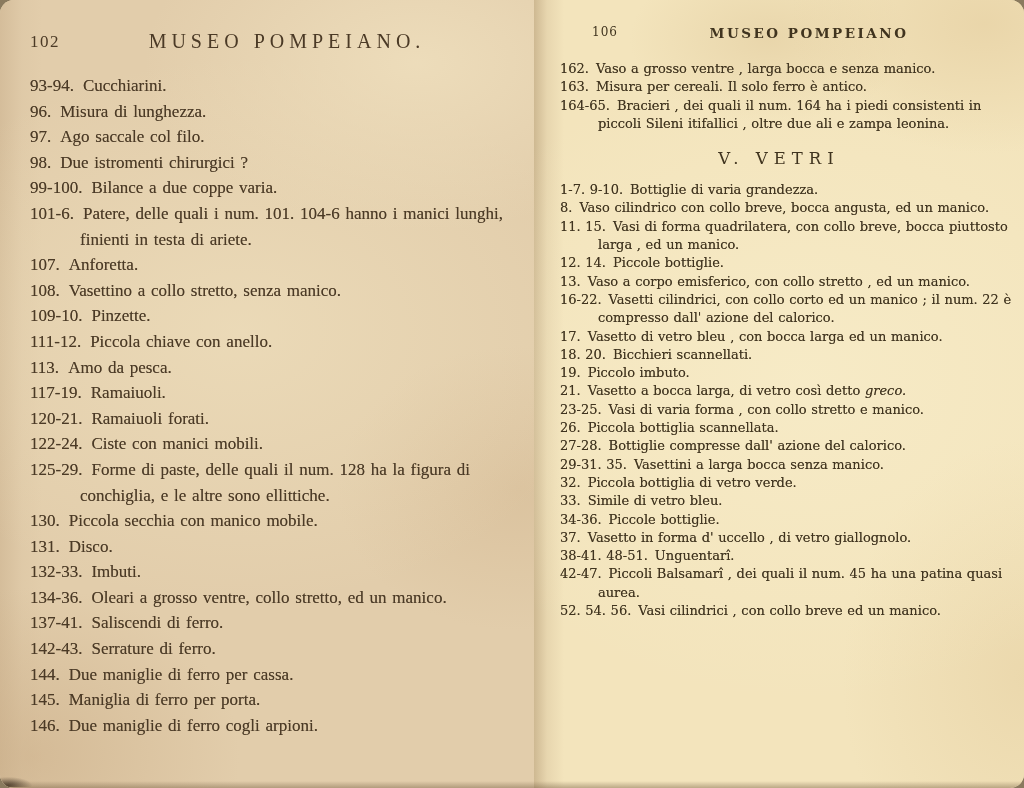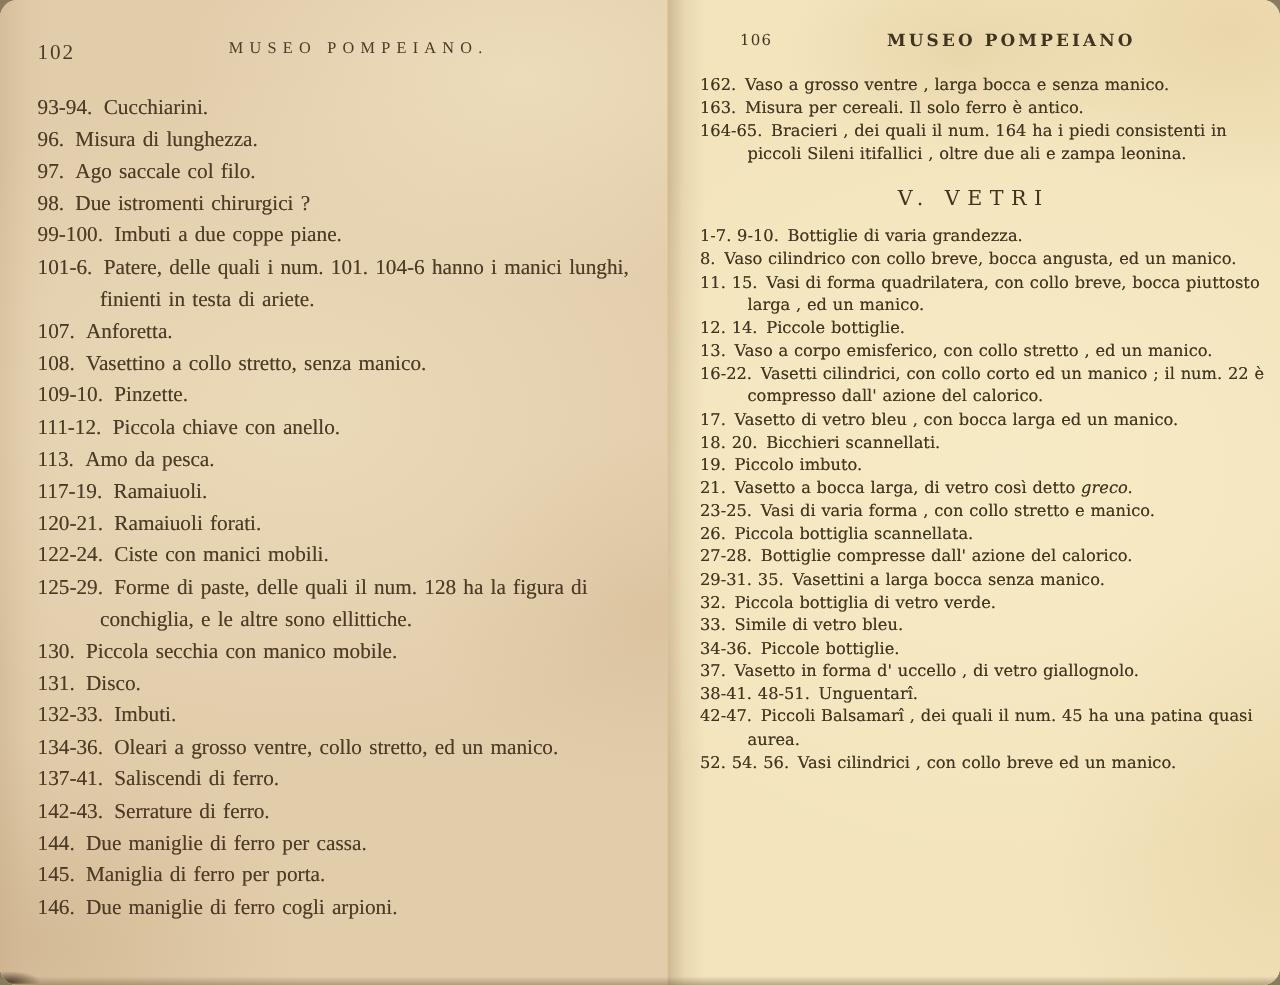--- a/index.html
+++ b/index.html
@@ -22,21 +22,21 @@
       radial-gradient(ellipse 280px 220px at 97% 62%, rgba(207,178,139,0.38), transparent 65%),
       linear-gradient(90deg, rgba(178,148,112,0.28), rgba(178,148,112,0.06) 22px, transparent 42px);
   }
   .pl-header { position:relative; margin-top:30px; height:26px; }
   .pl-pagenum {
     position:absolute; left:30px; top:2px;
     font-size:17px; letter-spacing:1.5px;
   }
   .pl-title {
     text-align:center; padding-left:40px;
-    font-size:13px; letter-spacing:5px; font-weight:normal;
+    font-size:20px; letter-spacing:5px; font-weight:normal;
   }
   .pl-list {
     margin-top:17px; padding:0 16px 0 30px;
     font-size:17px; line-height:25.6px; word-spacing:1.5px;
     text-shadow:0 0 0.5px rgba(75,58,38,0.55);
   }
   .pl-list .entry { padding-left:50px; text-indent:-50px; }
   .pl-list .num { padding-right:9px; }
 
   
@@ -93,21 +93,21 @@
   <div class="page-left">
     <div class="pl-header">
       <span class="pl-pagenum">102</span>
       <div class="pl-title">MUSEO POMPEIANO.</div>
     </div>
     <div class="pl-list" id="left-list">
         <div class="entry"><span class="num">93-94.</span><span class="txt">Cucchiarini.</span></div>
         <div class="entry"><span class="num">96.</span><span class="txt">Misura di lunghezza.</span></div>
         <div class="entry"><span class="num">97.</span><span class="txt">Ago saccale col filo.</span></div>
         <div class="entry"><span class="num">98.</span><span class="txt">Due istromenti chirurgici ?</span></div>
-        <div class="entry"><span class="num">99-100.</span><span class="txt">Imbuti a due coppe piane.</span></div>
+        <div class="entry"><span class="num">99-100.</span><span class="txt">Bilance a due coppe varia.</span></div>
         <div class="entry"><span class="num">101-6.</span><span class="txt">Patere, delle quali i num. 101. 104-6 hanno i manici lunghi, finienti in testa di ariete.</span></div>
         <div class="entry"><span class="num">107.</span><span class="txt">Anforetta.</span></div>
         <div class="entry"><span class="num">108.</span><span class="txt">Vasettino a collo stretto, senza manico.</span></div>
         <div class="entry"><span class="num">109-10.</span><span class="txt">Pinzette.</span></div>
         <div class="entry"><span class="num">111-12.</span><span class="txt">Piccola chiave con anello.</span></div>
         <div class="entry"><span class="num">113.</span><span class="txt">Amo da pesca.</span></div>
         <div class="entry"><span class="num">117-19.</span><span class="txt">Ramaiuoli.</span></div>
         <div class="entry"><span class="num">120-21.</span><span class="txt">Ramaiuoli forati.</span></div>
         <div class="entry"><span class="num">122-24.</span><span class="txt">Ciste con manici mobili.</span></div>
         <div class="entry"><span class="num">125-29.</span><span class="txt">Forme di paste, delle quali il num. 128 ha la figura di conchiglia, e le altre sono ellittiche.</span></div>

